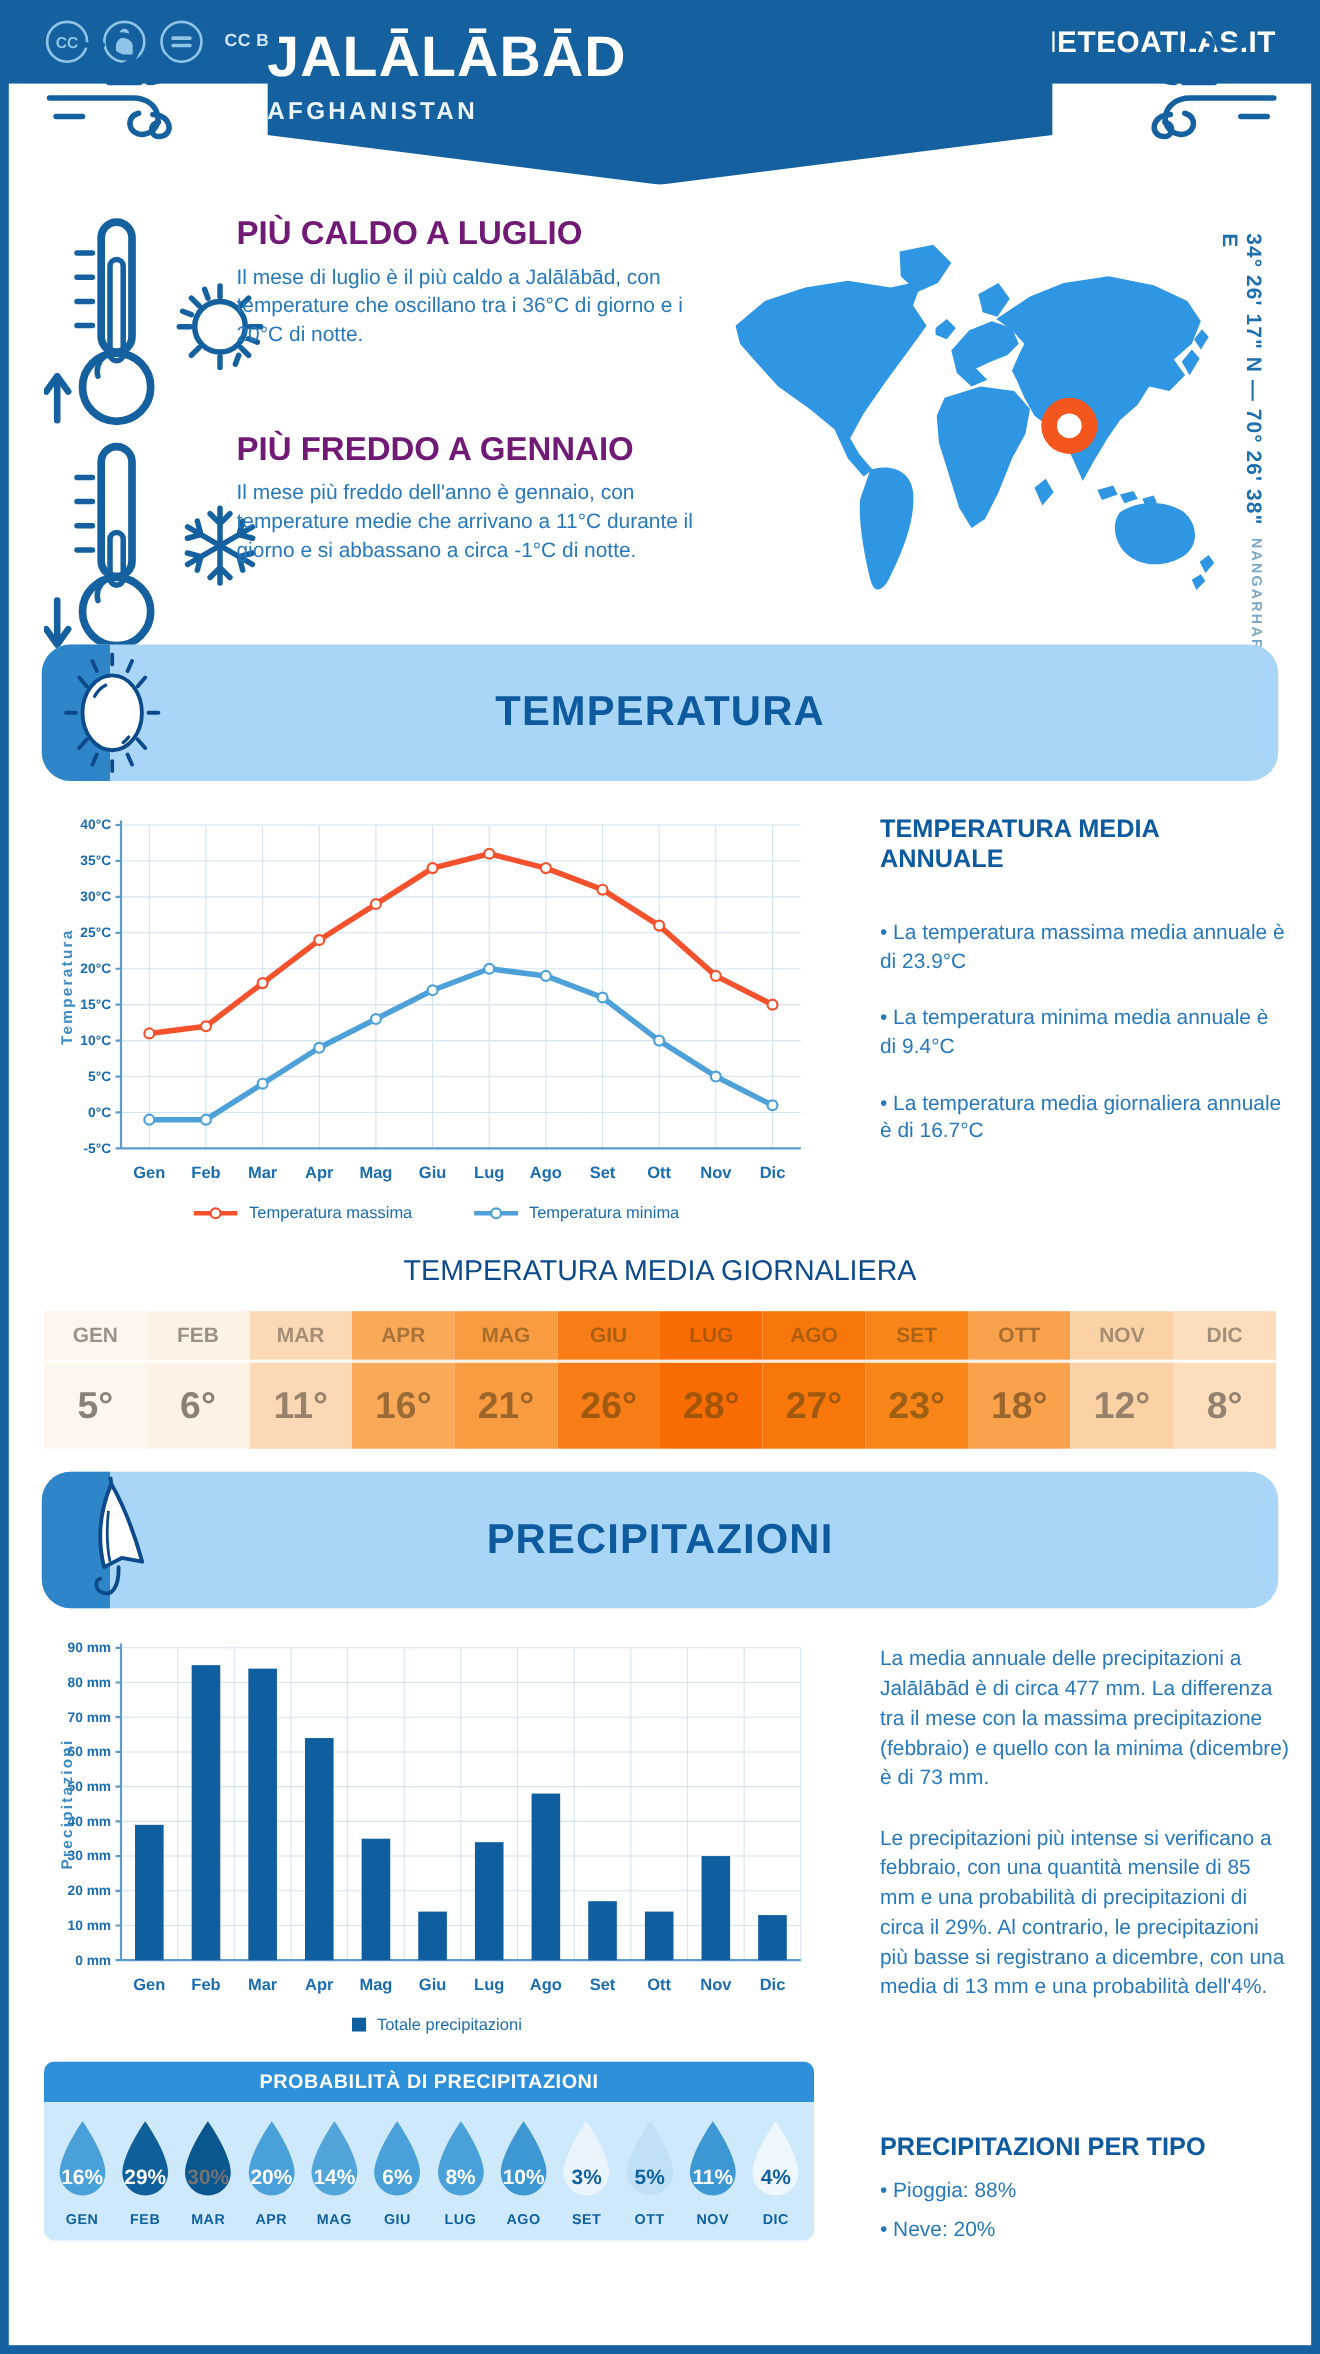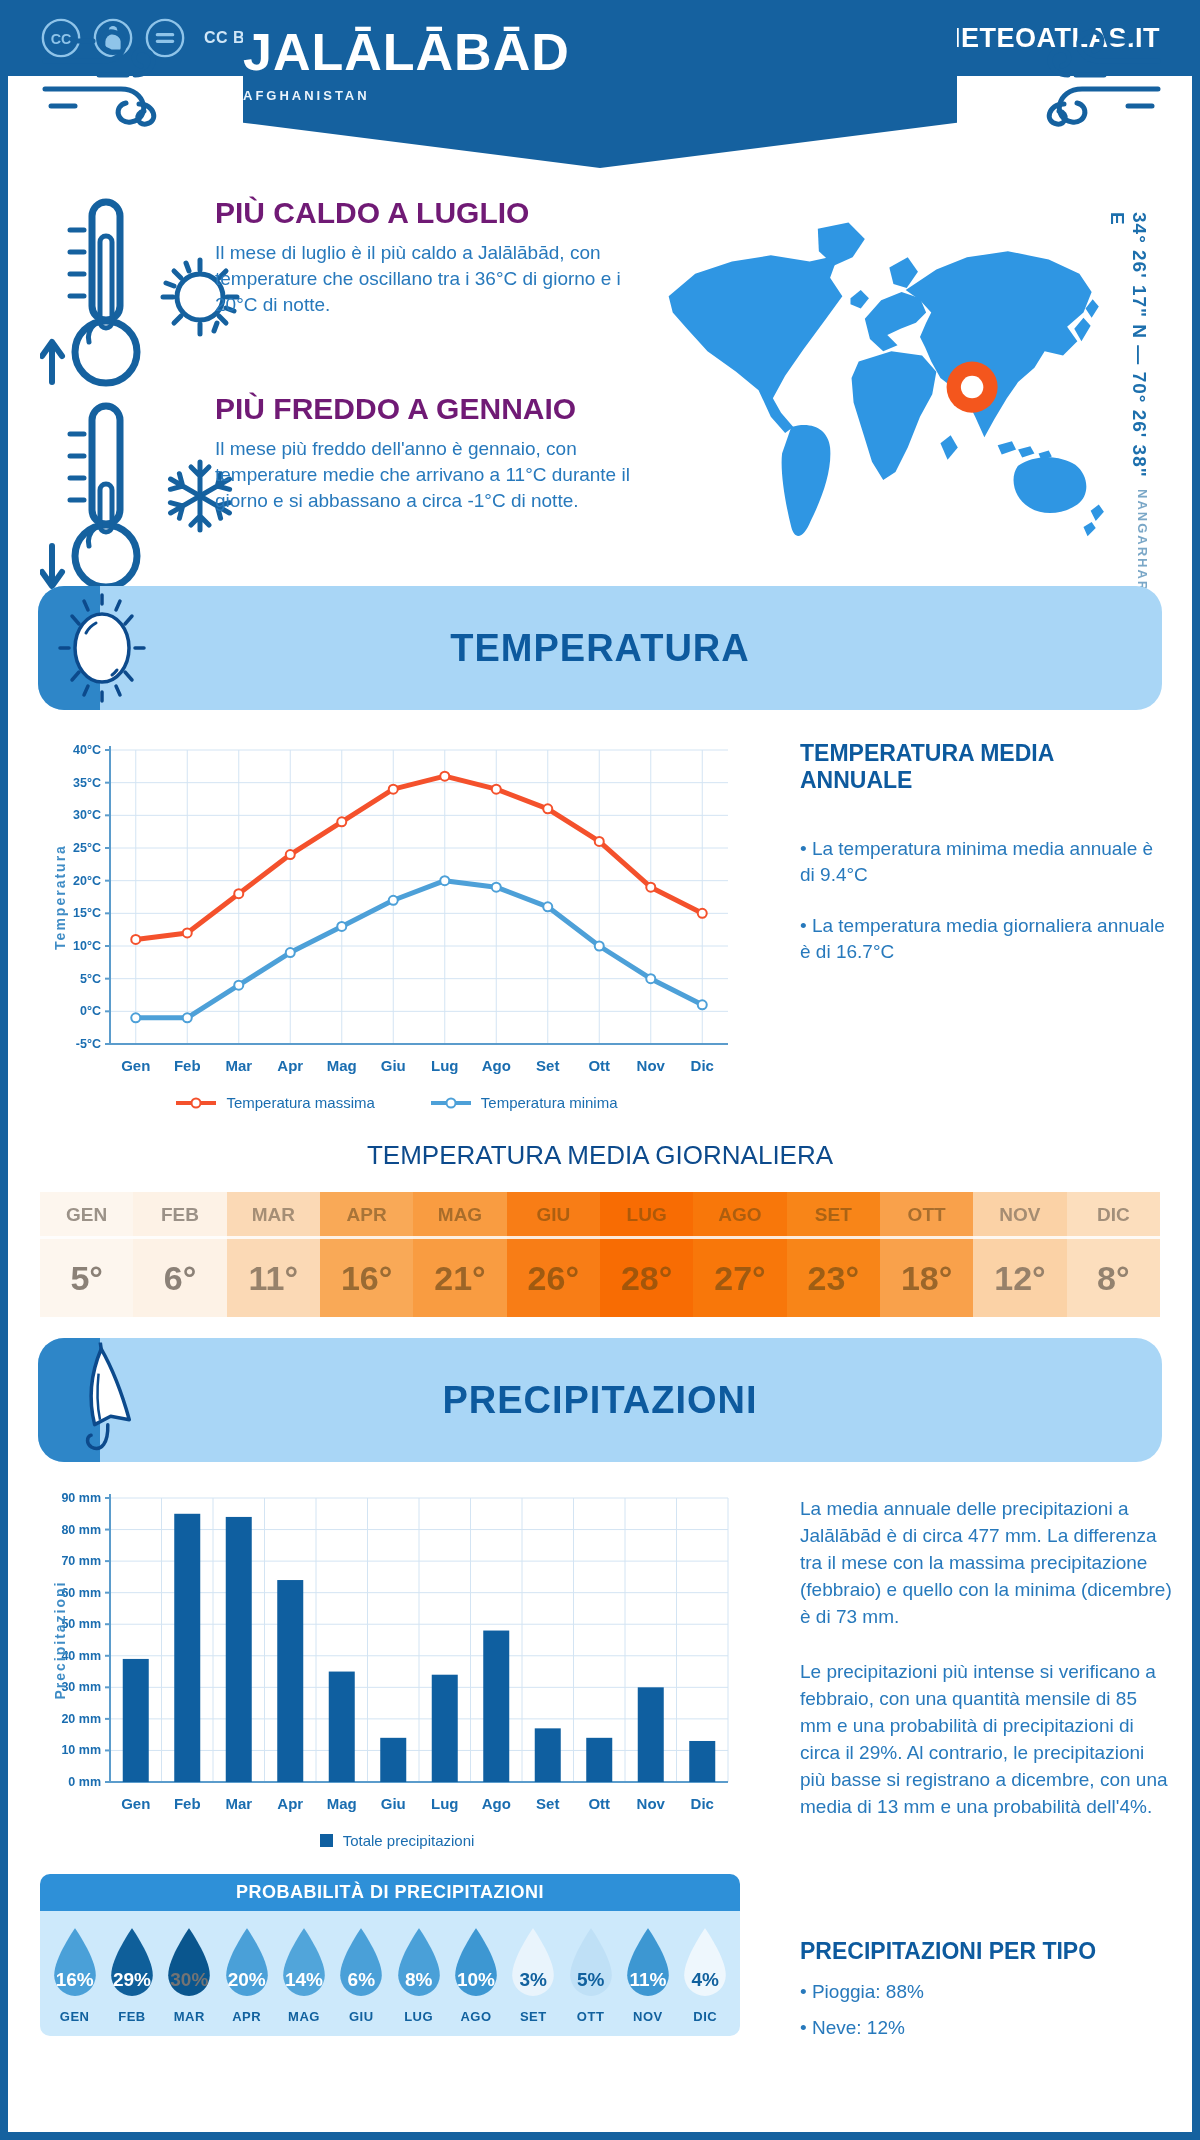--- a/index.html
+++ b/index.html
@@ -3,21 +3,21 @@
 <meta charset="utf-8">
 <style>
   html,body{margin:0;padding:0;background:#e8e8e8;font-family:"Liberation Sans",sans-serif;}
   #page{position:relative;width:1200px;height:2140px;background:#fff;overflow:hidden;margin:0 auto;}
   .abs{position:absolute;}
   #frame{left:0;top:0;right:0;bottom:0;border:8px solid #15619f;pointer-events:none;z-index:50;}
   
   #banner{left:243px;top:0;width:714px;height:168px;background:#15619f;
           clip-path:polygon(0 0,100% 0,100% 73%,50% 100%,0 73%);text-align:left;color:#fff;z-index:5;}
   #banner h1{margin:22px 0 0;font-size:52px;letter-spacing:1px;}
-  #banner .sub{font-size:13px;letter-spacing:3px;color:#eaf4fc;margin-top:6px;font-weight:bold;}
+  #banner .sub{font-size:22px;letter-spacing:3px;color:#eaf4fc;margin-top:6px;font-weight:bold;}
   .windsvg{stroke:#15619f;stroke-width:5;fill:none;stroke-linecap:round;}
   
   .hl-title{font-size:30px;font-weight:bold;color:#701a75;margin:0;}
   .hl-text{font-size:19px;line-height:1.38;color:#2779bc;margin:10px 0 0;}
   .iconsvg{stroke:#15619f;fill:none;stroke-linecap:round;stroke-linejoin:round;}
   
   #coords{left:1106px;top:212px;height:380px;writing-mode:vertical-rl;display:flex;gap:4px;}
   #coords .big{font-size:19px;font-weight:bold;color:#1c6fad;letter-spacing:1px;}
   #coords .small{font-size:13px;font-weight:bold;color:#7aa7c7;letter-spacing:2px;}
   
@@ -296,20 +296,21 @@
           <line x1="0" y1="6" x2="40" y2="6" stroke="#4da0d8" stroke-width="4"></line>
           <circle cx="20" cy="6" r="4.5" fill="#fff" stroke="#4da0d8" stroke-width="2"></circle>
         </svg>
         <span>Temperatura minima</span>
       </span>
     </div>
 
   <div class="abs" style="left:800px;top:740px;width:368px">
     <p class="col-title" style="margin-bottom:42px">TEMPERATURA MEDIA ANNUALE</p>
     <div id="annual-bullets">
+        <p class="bullet">• La temperatura massima media annuale è di 23.9°C</p>
         <p class="bullet">• La temperatura minima media annuale è di 9.4°C</p>
         <p class="bullet">• La temperatura media giornaliera annuale è di 16.7°C</p>
       </div>
   </div>
 
   <div id="daily-title" class="abs" style="left:40px;top:1140px;width:1120px">TEMPERATURA MEDIA GIORNALIERA</div>
   <div id="daily-table" class="abs" style="left:40px;top:1192px;width:1120px">
       <div class="dcol" style="background:#fdf6ee;color:#8b8177">
     <div class="m">GEN</div>
     <div class="v">5°</div>
@@ -550,21 +551,21 @@
     <div class="pct" style="color:#11619e">4%</div>
     <div class="mon">DIC</div>
   </div>
       </div>
   </div>
 
   <div class="abs" style="left:800px;top:1938px;width:360px">
     <p class="col-title" style="margin-bottom:14px">PRECIPITAZIONI PER TIPO</p>
     <div id="ptype-bullets">
         <p class="bullet" style="margin-bottom:10px">• Pioggia: 88%</p>
-        <p class="bullet" style="margin-bottom:10px">• Neve: 12%</p>
+        <p class="bullet" style="margin-bottom:10px">• Neve: 20%</p>
       </div>
   </div>
 
   <div id="footer">
     <div class="lic">
       <svg width="42" height="42" viewBox="0 0 44 44">
         <circle cx="22" cy="22" r="19" fill="none" stroke="#8fc4e9" stroke-width="2.5"></circle>
         <text x="22" y="28" text-anchor="middle" font-size="15" font-weight="bold" fill="#8fc4e9" font-family="Liberation Sans,sans-serif">CC</text>
       </svg>
       <svg width="42" height="42" viewBox="0 0 44 44">

